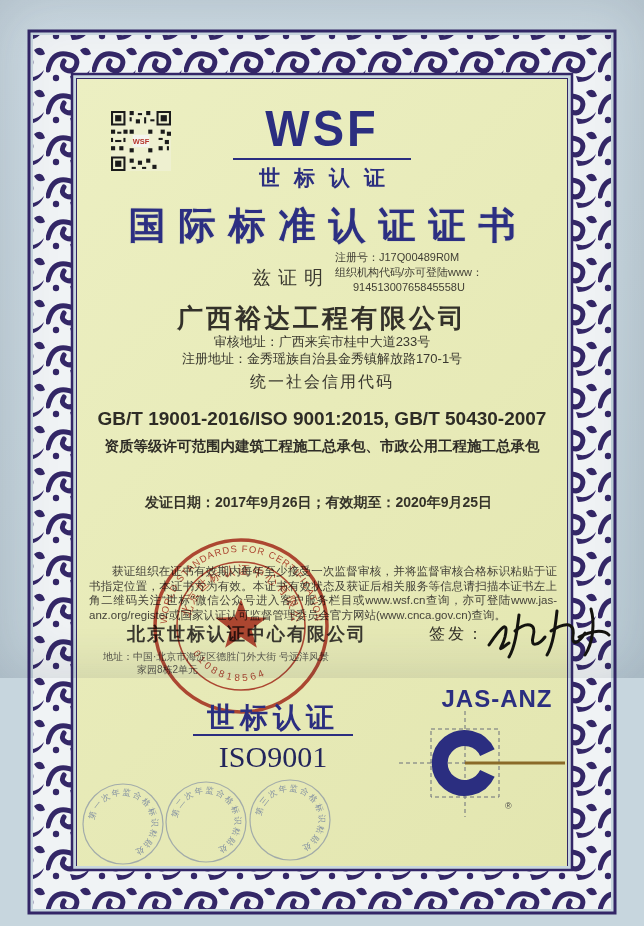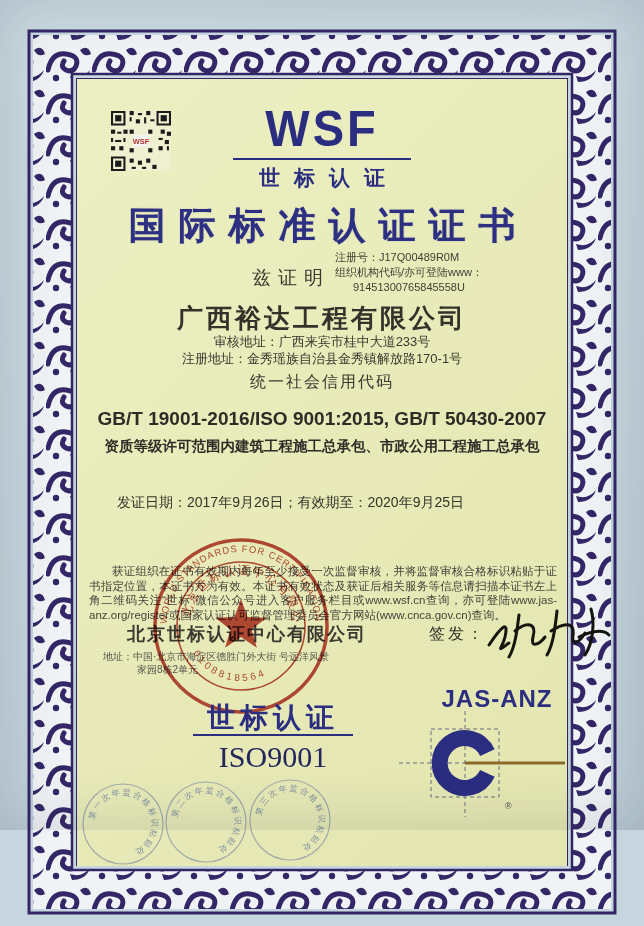--- a/index.html
+++ b/index.html
@@ -1,18 +1,18 @@
 <!DOCTYPE html>
 <html><head>
 <meta charset="utf-8">
 <style>
   html,body{margin:0;padding:0;}
   body{width:644px;height:926px;overflow:hidden;background:#c7d6de;
        font-family:"Liberation Sans", sans-serif;}
-  .photo{position:relative;width:644px;height:830px;background:linear-gradient(160deg,#ccdae2 0%,#c5d4dc 55%,#bccdd6 100%);}
+  .photo{position:relative;width:644px;height:678px;background:linear-gradient(160deg,#ccdae2 0%,#c5d4dc 55%,#bccdd6 100%);}
   .photo::after{content:"";position:absolute;inset:0;pointer-events:none;
        box-shadow:inset 0 0 60px rgba(40,50,70,.18);}
   .frame-svg{position:absolute;left:0;top:0;}
   .paper{position:absolute;left:77px;top:79px;width:490px;height:787px;
        background:linear-gradient(135deg,#ecefc2 0%,#e8ebb9 45%,#e3e6b0 100%);}
   .abs{position:absolute;}
   .ctr{left:0;right:0;text-align:center;}
 
   .qr{left:34px;top:32px;width:60px;height:60px;}
 
@@ -32,21 +32,21 @@
   .company{top:222px;font-size:26px;font-weight:700;letter-spacing:3px;color:#33312a;}
   .addr1{top:254px;font-size:13px;color:#3a382f;}
   .addr2{top:271px;font-size:13px;color:#3a382f;}
 
   .conform{top:293px;font-size:16px;letter-spacing:2px;color:#3a382f;}
   .codes{top:313px;font-size:19px;font-weight:700;color:#2e2c26;margin-top:16px;}
   .scopehead{top:338px;font-size:15px;letter-spacing:2px;color:#3a382f;}
   .scope{top:358px;font-size:14.5px;font-weight:700;color:#2e2c26;}
 
   .date1{left:52px;top:393px;font-size:14px;font-weight:600;color:#343229;}
-  .date2{left:40px;top:415px;font-size:14px;font-weight:400;color:#343229;}
+  .date2{left:68px;top:415px;font-size:14px;font-weight:700;color:#343229;}
 
   .notice{left:12px;top:477px;width:468px;font-size:11.5px;line-height:14.5px;
        text-align:justify;text-indent:2em;color:#45433a;margin-top:8px;}
 
   .issuer{left:50px;top:543px;font-size:18px;font-weight:600;letter-spacing:2px;color:#3a382f;}
   .signlabel{left:352px;top:545px;font-size:16px;letter-spacing:3px;color:#343229;}
   .signature{left:398px;top:518px;}
   .issueraddr{left:26px;top:571px;font-size:10px;line-height:13px;color:#56544a;}
   .issueraddr .l2{padding-left:34px;}
 

